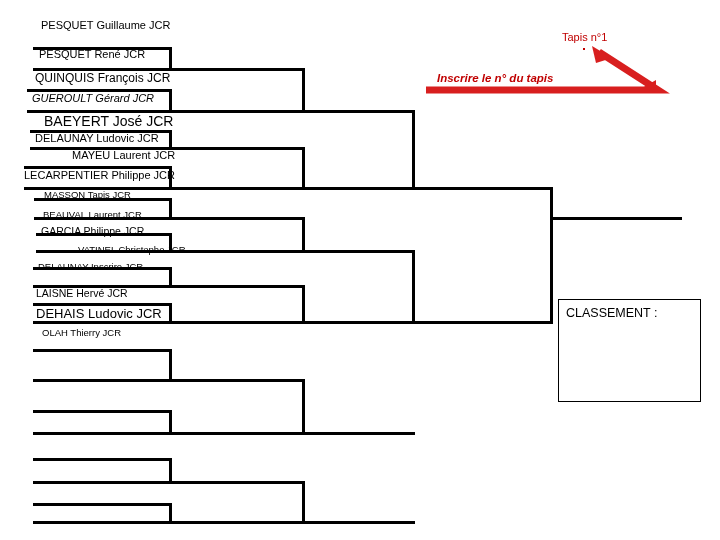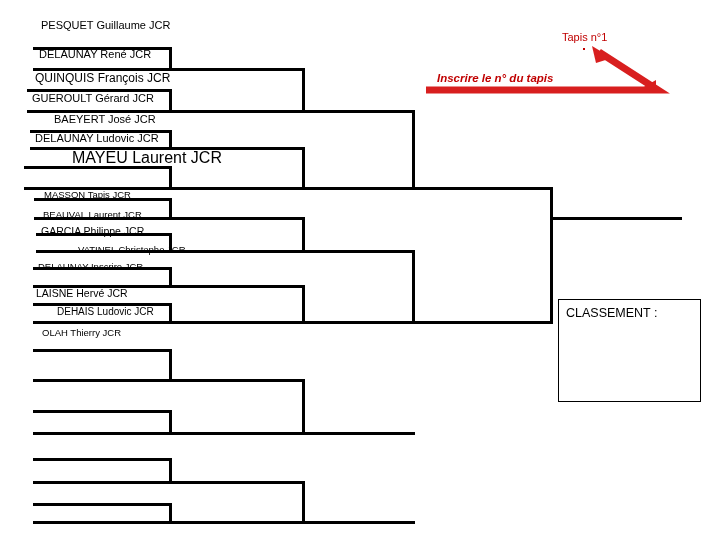--- a/index.html
+++ b/index.html
@@ -188,33 +188,34 @@
   <div class="hline" style="left:302px; top:432px; width:113px;"></div>
   <div class="hline" style="left:302px; top:521px; width:113px;"></div>
 
   <div class="hline" style="left:412px; top:187px; width:141px;"></div>
   <div class="hline" style="left:412px; top:321px; width:141px;"></div>
   <div class="vline" style="left:550px; top:187px; height:137px;"></div>
 
   <div class="hline" style="left:550px; top:217px; width:132px;"></div>
 
   <div class="slot-name" style="left:41px;  top:20px;  font-size:11px;">PESQUET Guillaume JCR</div>
-  <div class="slot-name" style="left:39px;  top:49px;  font-size:11px;">DELAUNAY René JCR</div>
+  <div class="slot-name" style="left:39px;  top:49px;  font-size:11px;">PESQUET René JCR</div>
   <div class="slot-name" style="left:35px;  top:72px;  font-size:12px;">QUINQUIS François JCR</div>
-  <div class="slot-name" style="left:32px;  top:93px;  font-size:11px;">GUEROULT Gérard JCR</div>
-  <div class="slot-name" style="left:54px;  top:114px; font-size:11px;">BAEYERT José JCR</div>
+  <div class="slot-name" style="left:32px;  top:93px;  font-size:11px;font-style:italic;">GUEROULT Gérard JCR</div>
+  <div class="slot-name" style="left:44px;  top:114px; font-size:14px;">BAEYERT José JCR</div>
   <div class="slot-name" style="left:35px;  top:133px; font-size:11px;">DELAUNAY Ludovic JCR</div>
-  <div class="slot-name" style="left:44px;  top:150px; font-size:16px;padding-left:28px;">MAYEU Laurent JCR</div>
+  <div class="slot-name" style="left:44px;  top:150px; font-size:11px;padding-left:28px;">MAYEU Laurent JCR</div>
+  <div class="slot-name" style="left:24px;  top:170px; font-size:11px;">LECARPENTIER Philippe JCR</div>
   <div class="slot-name" style="left:44px;  top:190px; font-size:9.5px;">MASSON Tapis JCR</div>
   <div class="slot-name" style="left:43px;  top:210px; font-size:9.5px;">BEAUVAL Laurent JCR</div>
   <div class="slot-name" style="left:41px;  top:226px; font-size:10.5px;">GARCIA Philippe JCR</div>
   <div class="slot-name" style="left:47px;  top:245px; font-size:9.5px;margin-left:31px;">VATINEL Christophe JCR</div>
   <div class="slot-name" style="left:38px;  top:262px; font-size:9.5px;">DELAUNAY Inscrire JCR</div>
   <div class="slot-name" style="left:36px;  top:288px; font-size:10.5px;">LAISNE Hervé JCR</div>
-  <div class="slot-name" style="left:57px;  top:307px; font-size:10px;text-align:right;">DEHAIS Ludovic JCR</div>
+  <div class="slot-name" style="left:36px;  top:307px; font-size:13px;text-align:right;">DEHAIS Ludovic JCR</div>
   <div class="slot-name" style="left:42px;  top:328px; font-size:9.5px;">OLAH Thierry JCR</div>
 
   <div id="mat-label">Tapis n°1</div>
   <div id="mat-dot"></div>
 
   <svg id="arrow-svg" width="250" height="70" viewBox="0 0 250 70">
     <polyline points="6,60 238,60 179,22" fill="none" stroke="#d81f1f" stroke-width="7" stroke-linejoin="miter" stroke-linecap="butt"></polyline>
     <polygon points="236,62 236,50 222,58" fill="#d81f1f"></polygon>
     <polygon points="172,16 192,28 176,33" fill="#d81f1f"></polygon>
   </svg>

